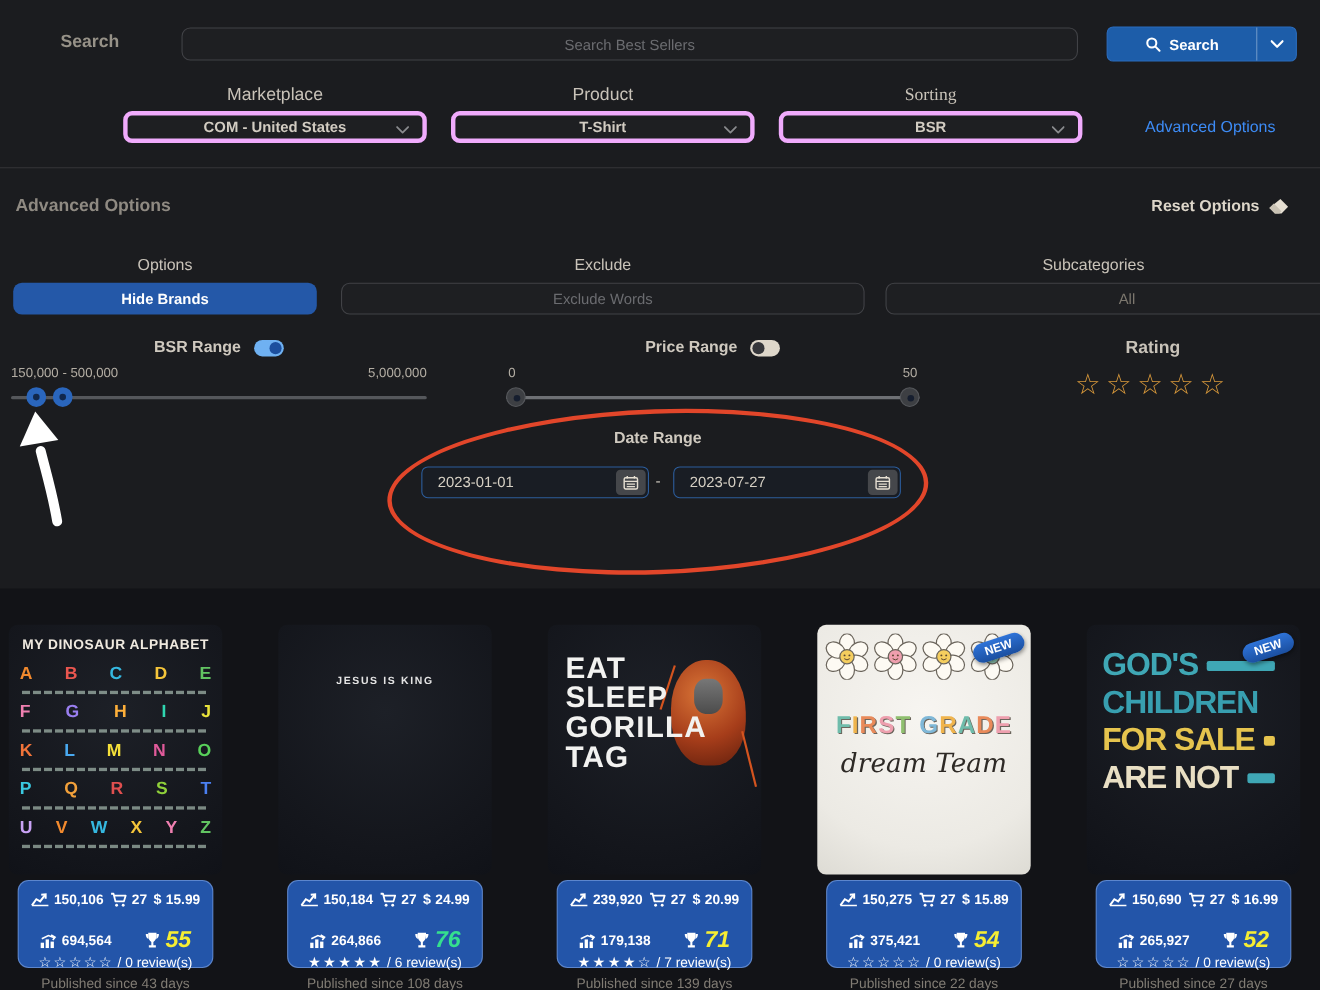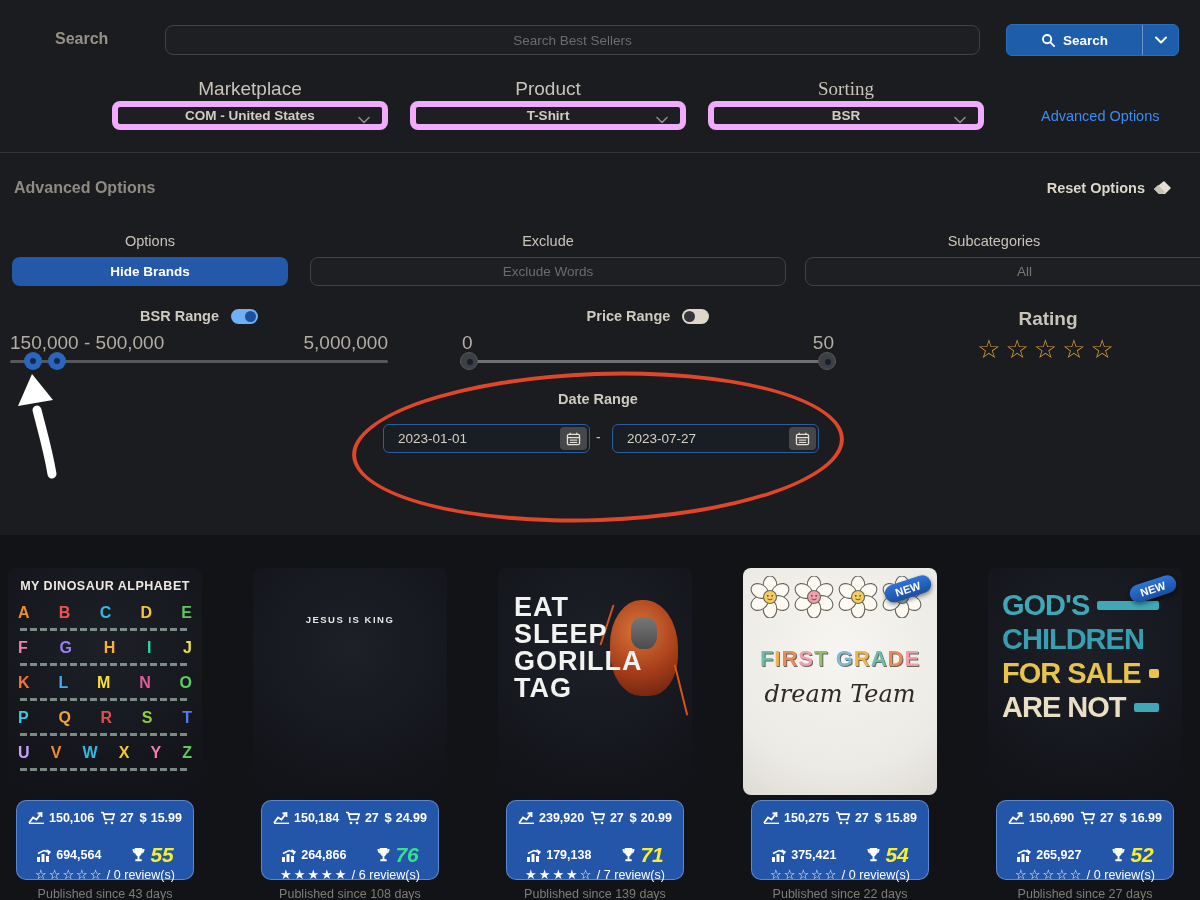--- a/index.html
+++ b/index.html
@@ -14,22 +14,22 @@
     font-size:13.5px; text-align:center; outline:none; font-family:"Liberation Sans",sans-serif;}
   .search-input::placeholder { color:#6b6c70; }
   .search-btn { position:absolute; left:1006px; top:24px; width:173px; height:32px; display:flex;
     background:#1d5da9; border:1px solid #2b6cbd; border-radius:6px; cursor:pointer; }
   .search-btn-main { flex:1; display:flex; align-items:center; justify-content:center; gap:7px;
     color:#fff; font-size:13.5px; font-weight:bold; }
   .search-btn-caret { width:36px; display:flex; align-items:center; justify-content:center;
     border-left:1px solid rgba(255,255,255,.35); }
 
   
-  .col-label { position:absolute; top:78px; font-size:19px; color:#c9c3b9; text-align:center; }
-  .dropdown { position:absolute; top:101px; height:29px; background:#1e1f22; border:6px solid #f0abfc;
+  .col-label { position:absolute; top:78px; font-size:16px; color:#c9c3b9; text-align:center; }
+  .dropdown { position:absolute; top:101px; height:29px; background:#1e1f22; border:4px solid #f0abfc;
     border-radius:8px; display:flex; align-items:center; justify-content:center; cursor:pointer; }
   .dropdown .val { color:#d2ccc2; font-size:13.5px; font-weight:bold; }
   .dd-chev { position:absolute; right:12px; top:9px; }
   .adv-link { position:absolute; left:1041px; top:108px; color:#3d8bf5; font-size:14.5px; cursor:pointer; }
 
   .divider { position:absolute; left:0; top:152px; width:1200px; height:1px; background:#333436; }
 
   
   .adv-title { position:absolute; left:14px; top:179px; font-size:16px; font-weight:bold; color:#8f8a82; }
   .reset-btn { position:absolute; right:28px; top:180px; display:flex; align-items:center; gap:8px;
@@ -50,21 +50,21 @@
 
   
   .range-head { position:absolute; top:308px; display:flex; align-items:center; justify-content:center; gap:12px;
     font-size:14.5px; font-weight:bold; color:#cfc9bf; }
   .toggle { width:27px; height:15px; border-radius:8px; position:relative; cursor:pointer; }
   .toggle.on { background:#6fb1f2; }
   .toggle.on .knob { position:absolute; right:2px; top:2px; width:11px; height:11px; border-radius:50%; background:#1c4f9e; }
   .toggle.off { background:#ded7ca; }
   .toggle.off .knob { position:absolute; left:2px; top:2px; width:11px; height:11px; border-radius:50%; background:#35363a; }
   .range-vals { position:absolute; top:332px; display:flex; justify-content:space-between;
-    font-size:19px; color:#b3ada3; }
+    font-size:12px; color:#b3ada3; }
   .slider { position:absolute; top:352px; height:18px; }
   .slider .track { position:absolute; left:0; right:0; top:8px; height:3px; background:#55575b; border-radius:2px; }
   .handle { position:absolute; top:0; width:18px; height:18px; border-radius:50%; cursor:grab; }
   .handle.blue { background:#2a66bd; }
   .handle.gray { background:#3d3f43; border:1px solid #55575b; }
   .handle::after { content:""; position:absolute; left:6px; top:6px; width:6px; height:6px; border-radius:50%; background:rgba(10,20,40,.75); }
   .rating-stars { position:absolute; left:950px; top:334px; width:196px; text-align:center;
     font-size:26px; color:#d9993b; letter-spacing:5px; cursor:pointer; }
 
   

